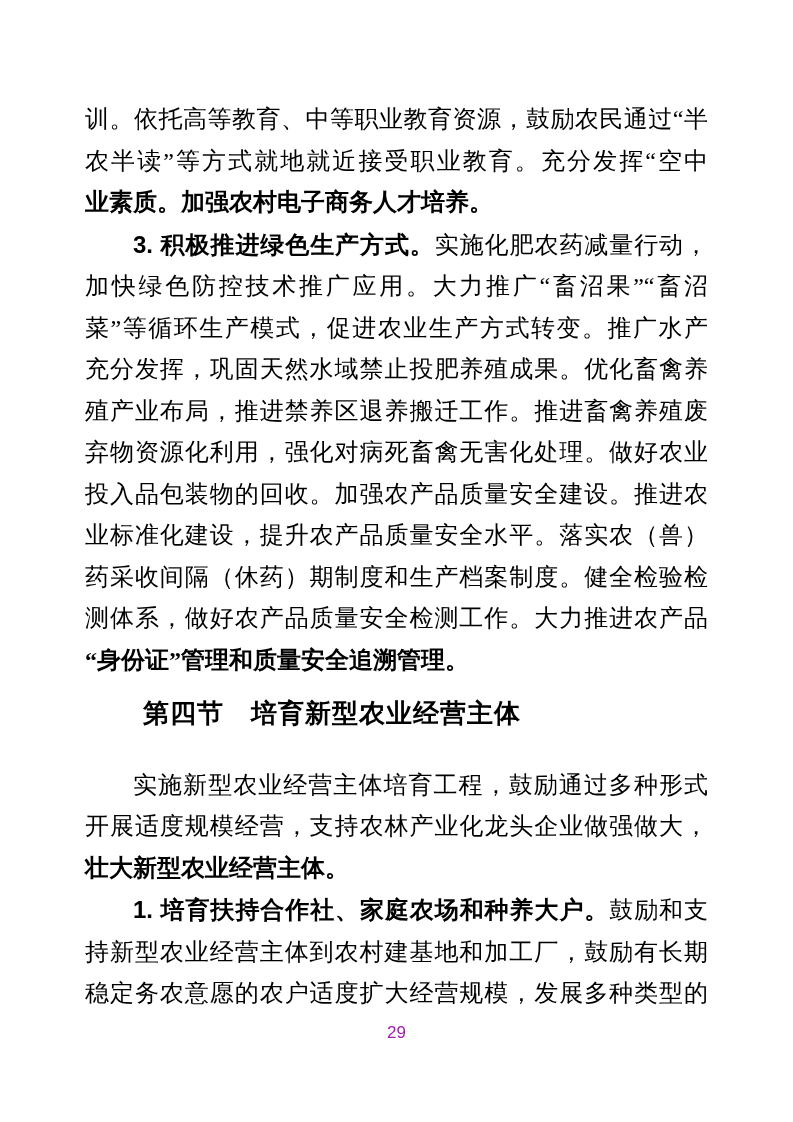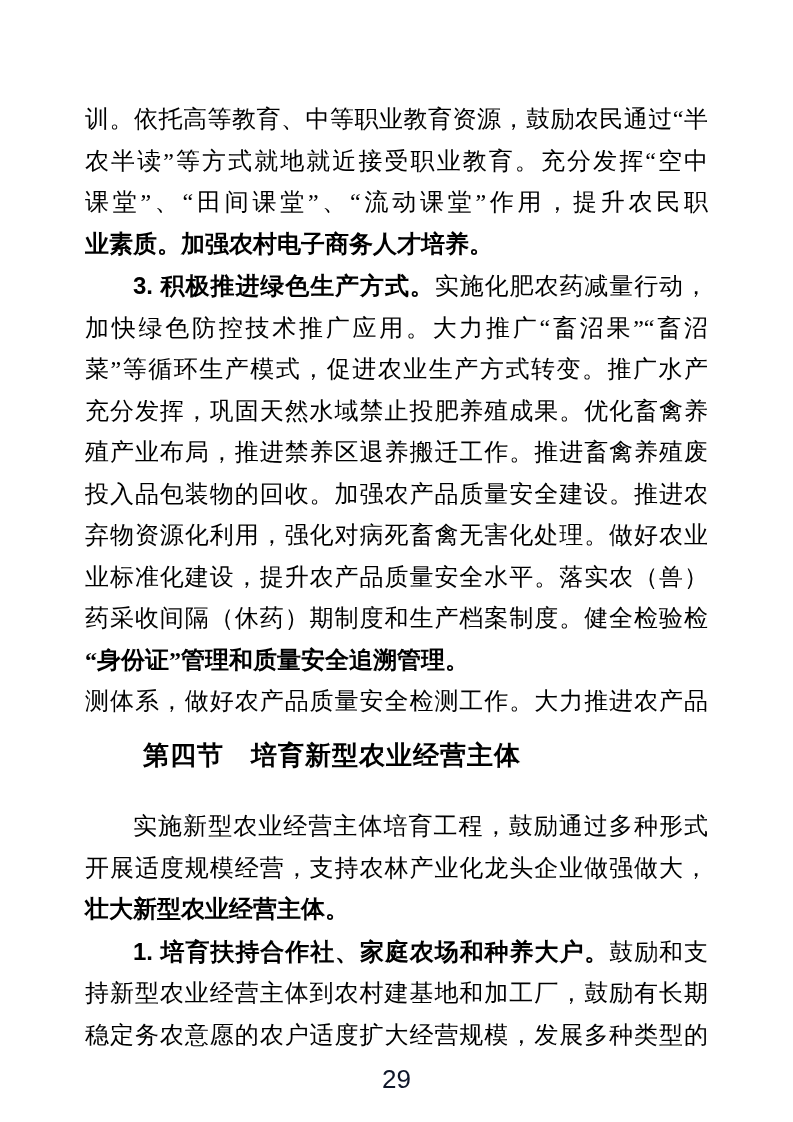--- a/index.html
+++ b/index.html
@@ -36,46 +36,45 @@
     font-weight: bold;
     font-size: 26px;
     line-height: 41.5px;
     margin: 12px 0 30px 58px;
     letter-spacing: 1px;
   }
   .page-number {
     margin-top: 8px;
     text-align: center;
     font-family: "Liberation Sans", "DejaVu Sans", sans-serif;
-    font-size: 26px;
-    color: #0f172a;
+    font-size: 17px;
+    color: #a21caf;
   }
 </style>
 </head>
 <body>
 
 <div class="page">
   <div class="body-text">
 
     <div class="line"><span>训。依托高等教育、中等职业教育资源，鼓励农民通过“半</span></div>
     <div class="line"><span>农半读”等方式就地就近接受职业教育。充分发挥“空中</span></div>
-    <div class="line"><span>课堂”、“田间课堂”、“流动课堂”作用，提升农民职</span></div>
     <div class="line last"><span>业素质。加强农村电子商务人才培养。</span></div>
 
     <div class="line indent"><b class="lead">3. 积极推进绿色生产方式。</b><span>实施化肥农药减量行动，</span></div>
     <div class="line"><span>加快绿色防控技术推广应用。大力推广“畜沼果”“畜沼</span></div>
     <div class="line"><span>菜”等循环生产模式，促进农业生产方式转变。推广水产</span></div>
     <div class="line"><span>充分发挥，巩固天然水域禁止投肥养殖成果。优化畜禽养</span></div>
     <div class="line"><span>殖产业布局，推进禁养区退养搬迁工作。推进畜禽养殖废</span></div>
+    <div class="line"><span>弃物资源化利用，强化对病死畜禽无害化处理。做好农业</span></div>
     <div class="line"><span>投入品包装物的回收。加强农产品质量安全建设。推进农</span></div>
-    <div class="line"><span>弃物资源化利用，强化对病死畜禽无害化处理。做好农业</span></div>
     <div class="line"><span>业标准化建设，提升农产品质量安全水平。落实农（兽）</span></div>
     <div class="line"><span>药采收间隔（休药）期制度和生产档案制度。健全检验检</span></div>
+    <div class="line"><span>测体系，做好农产品质量安全检测工作。大力推进农产品</span></div>
     <div class="line last"><span>“身份证”管理和质量安全追溯管理。</span></div>
-    <div class="line"><span>测体系，做好农产品质量安全检测工作。大力推进农产品</span></div>
 
     <h2 class="heading">第四节　培育新型农业经营主体</h2>
 
     <div class="line indent"><span>实施新型农业经营主体培育工程，鼓励通过多种形式</span></div>
     <div class="line"><span>开展适度规模经营，支持农林产业化龙头企业做强做大，</span></div>
     <div class="line last"><span>壮大新型农业经营主体。</span></div>
 
     <div class="line indent"><b class="lead">1. 培育扶持合作社、家庭农场和种养大户。</b><span>鼓励和支</span></div>
     <div class="line"><span>持新型农业经营主体到农村建基地和加工厂，鼓励有长期</span></div>
     <div class="line"><span>稳定务农意愿的农户适度扩大经营规模，发展多种类型的</span></div>

